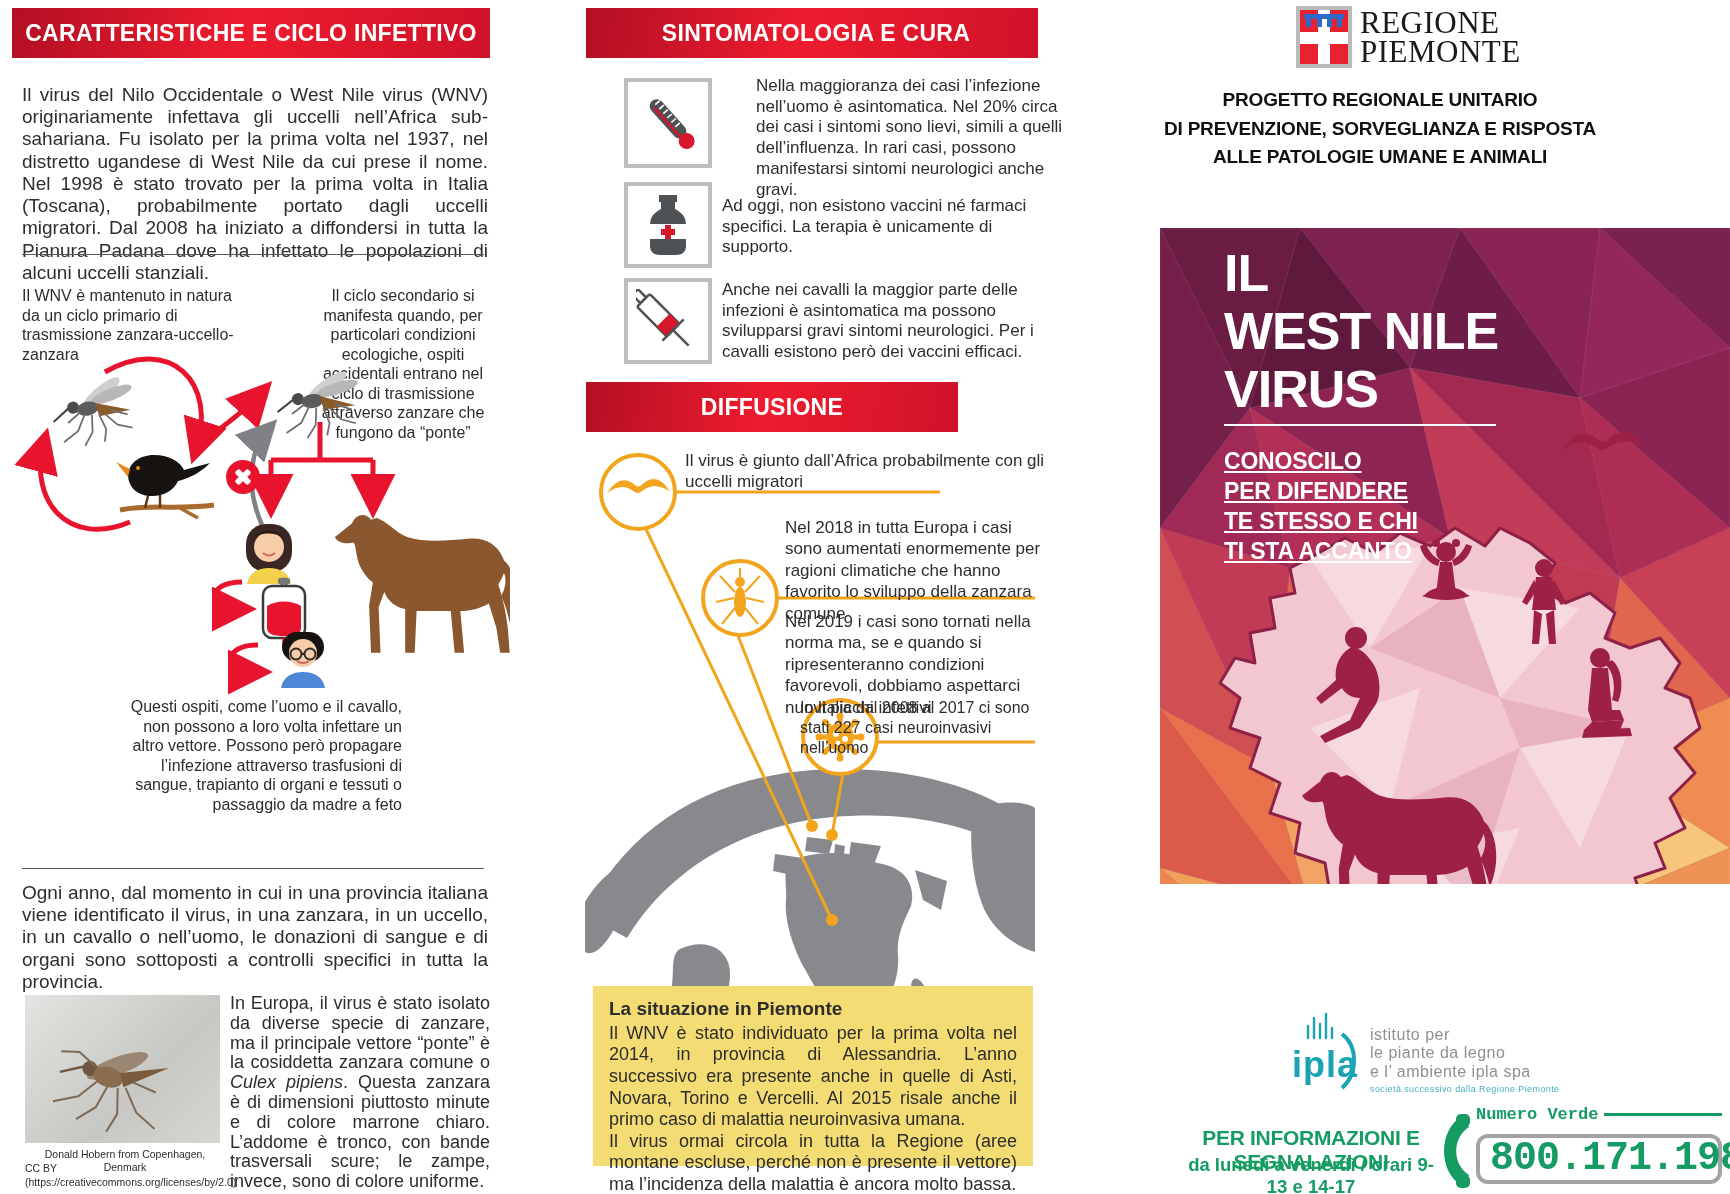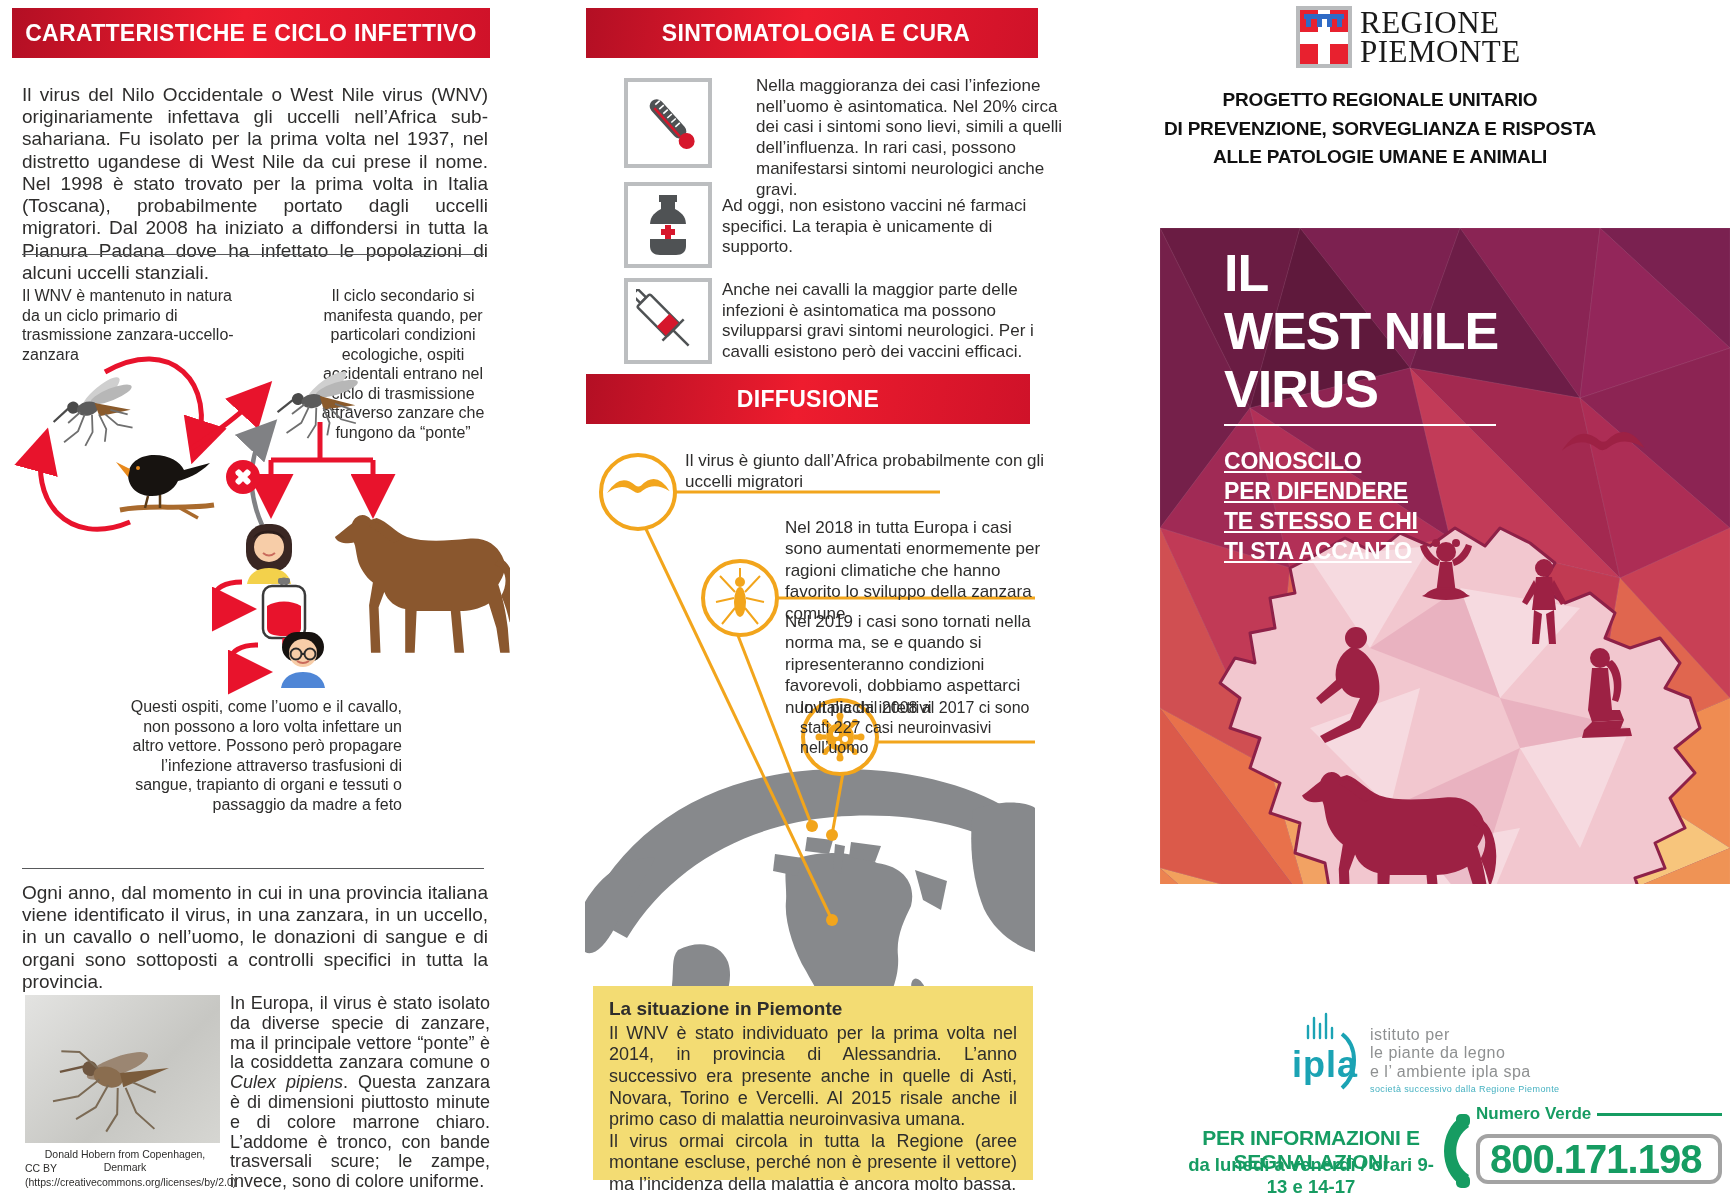--- a/index.html
+++ b/index.html
@@ -9,21 +9,21 @@
   .banner{background:linear-gradient(100deg,#b30f24 0%,#ee1c2e 48%,#cf1229 100%);
           color:#fff;font-weight:bold;font-size:23px;letter-spacing:.3px;
           display:flex;align-items:center;justify-content:center;}
   .jtext{font-size:19px;line-height:1.17;text-align:justify;}
   .stext{font-size:16px;line-height:1.22;}
   .divider{border-top:1.5px solid #58595b;}
   .sym-box{width:80px;height:82px;background:#fff;border:4px solid #bcbec0;
            display:flex;align-items:center;justify-content:center;}
   .sym-text{font-size:17px;line-height:1.22;}
   .diff-text{font-size:17px;line-height:1.26;}
-  .yellow-box{background:#f3dc73;padding:12px 16px 20px 16px;}
+  .yellow-box{background:#f3dc73;padding:12px 16px 6px 16px;}
   .yellow-box .yb-title{font-weight:bold;font-size:19px;margin:0 0 2px 0;}
   .yellow-box p{margin:0;font-size:18px;line-height:1.2;text-align:justify;}
   .proj-line{font-weight:bold;font-size:19px;line-height:1.5;letter-spacing:-.2px;text-align:center;color:#111;}
   .poster{background:#7c2150;overflow:hidden;}
   .poster-title{color:#fff;font-weight:bold;font-size:52px;line-height:1.12;letter-spacing:-1px;}
   .poster-sub{color:#fff;font-weight:bold;font-size:23px;line-height:1.3;letter-spacing:-.2px;}
   .serif-logo{font-family:"Liberation Serif",serif;font-size:31px;line-height:.94;color:#1a1a1a;letter-spacing:.5px;}
   .green{color:#169c62;}
   .contact1{font-weight:bold;font-size:21px;letter-spacing:-.3px;}
   .contact2{font-weight:bold;font-size:18.5px;}
@@ -223,21 +223,21 @@
       <rect x="-4" y="-44" width="8" height="12" fill="none" stroke="#4f5254" stroke-width="2.5"></rect>
       <rect x="-9" y="-32" width="18" height="42" rx="2" fill="#fff" stroke="#4f5254" stroke-width="2.5"></rect>
       <rect x="-9" y="-4" width="18" height="14" fill="#d6172c"></rect>
       <path d="M-15,10 L15,10" stroke="#4f5254" stroke-width="2.5"></path>
       <path d="M0,10 L0,32" stroke="#4f5254" stroke-width="2.5"></path>
     </g>
   </svg>
 </div>
 <div class="abs sym-text" style="left:722px;top:280px;width:312px;">Anche nei cavalli la maggior parte delle infezioni è asintomatica ma possono svilupparsi gravi sintomi neurologici. Per i cavalli esistono però dei vaccini efficaci.</div>
 
-<div class="abs banner" style="left:586px;top:374px;width:444px;height:50px;align-items:center;">
+<div class="abs banner" style="left:586px;top:382px;width:372px;height:50px;align-items:center;">
   <span>DIFFUSIONE</span>
 </div>
 
 <svg class="abs" style="left:585px;top:430px;" width="450" height="630" viewBox="0 0 450 630">
 
   <g fill="#87898c">
     <path d="M0,485 C38,402 118,348 228,340 C330,333 408,362 450,397 L450,432 C398,397 328,380 248,387 C168,394 88,432 42,508 Z"></path>
     <path d="M0,472 C18,442 44,426 70,428 C60,452 40,472 30,497 C20,517 8,527 0,522 Z"></path>
     <path d="M93,520 C114,509 136,514 143,532 C149,550 141,571 128,591 C120,605 107,616 99,610 C89,600 84,575 87,555 C89,540 86,528 93,520 Z"></path>
     <path d="M203,432 C230,420 267,420 292,433 C321,437 331,456 326,476 C319,491 311,506 313,526 C315,551 301,581 281,596 C268,605 251,601 245,586 C239,571 229,556 221,541 C209,521 199,491 201,471 C202,456 198,442 203,432 Z"></path>
@@ -478,21 +478,21 @@
 
 <div class="abs green contact1" style="left:1186px;top:1126px;width:250px;text-align:center;">PER INFORMAZIONI E SEGNALAZIONI</div>
 <div class="abs green contact2" style="left:1186px;top:1154px;width:250px;text-align:center;">da lunedì a venerdì / orari 9-13 e 14-17</div>
 
 <div class="abs" style="left:1432px;top:1106px;width:292px;height:84px;">
   <svg class="abs" style="left:0;top:8px;" width="38" height="74" viewBox="0 0 38 74">
     <path d="M30,2 C6,16 6,58 30,72 L37,61 C20,50 20,24 37,13 Z" fill="#169c62"></path>
     <rect x="24" y="0" width="14" height="13" rx="5" fill="#169c62"></rect>
     <rect x="24" y="61" width="14" height="13" rx="5" fill="#169c62"></rect>
   </svg>
-  <div class="abs" style="left:44px;top:0;width:246px;">
+  <div class="abs" style="left:44px;top:0;width:246px;font-family:Liberation Mono, monospace;">
     <div class="nv-row green">
       <span class="nv-label">Numero Verde</span>
       <span class="nv-line"></span>
     </div>
     <div class="nv-rect">
       <span class="nv-number green">800.171.198</span>
     </div>
   </div>
 </div>
 

